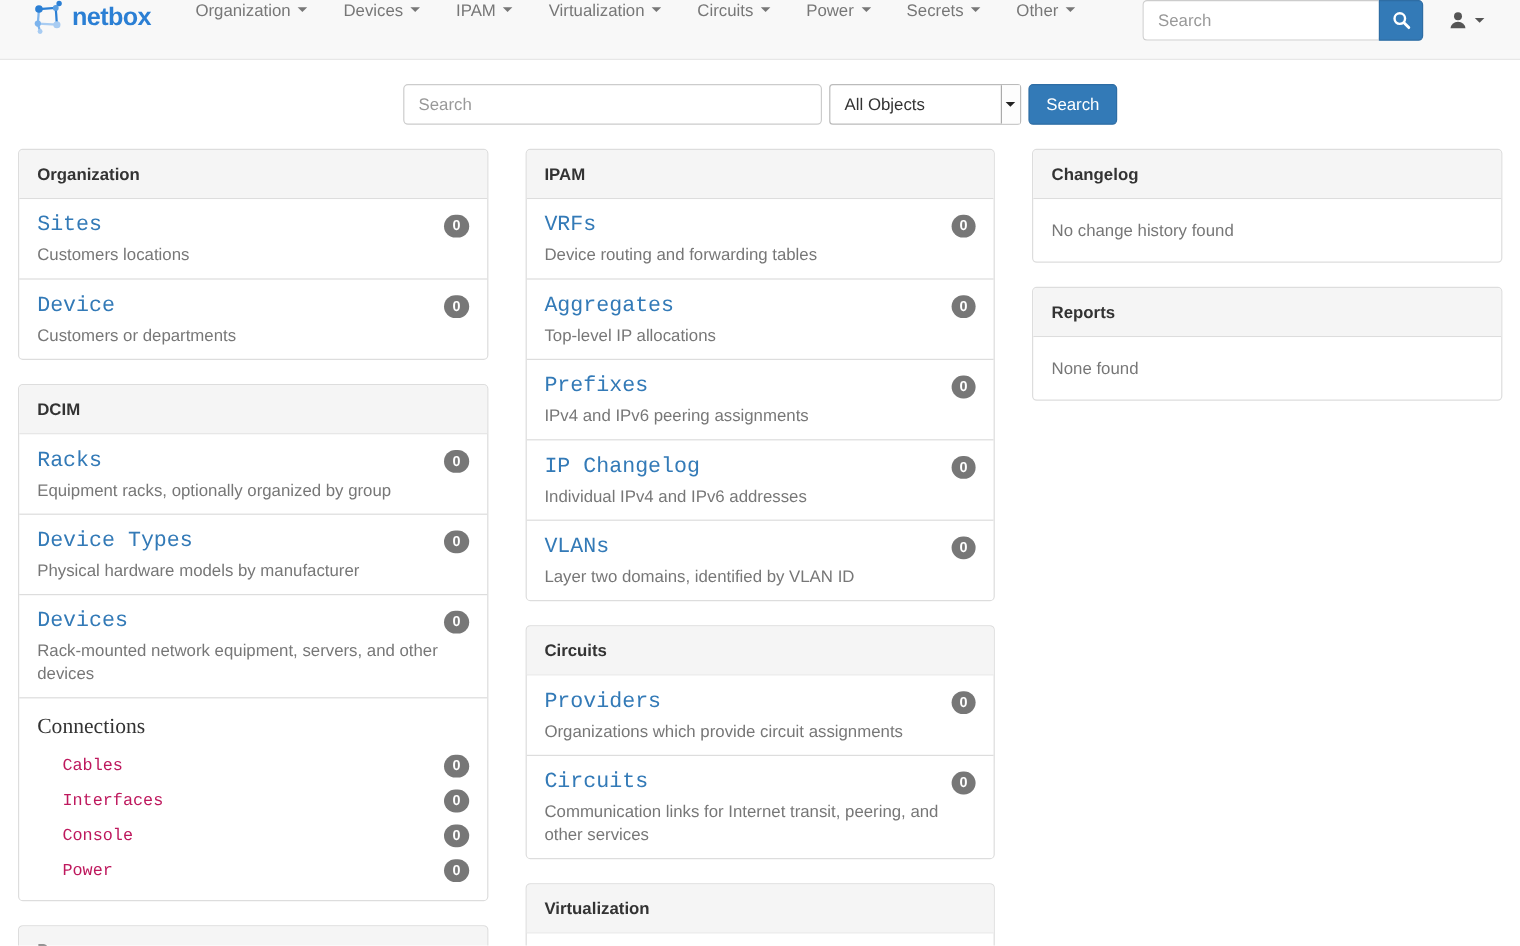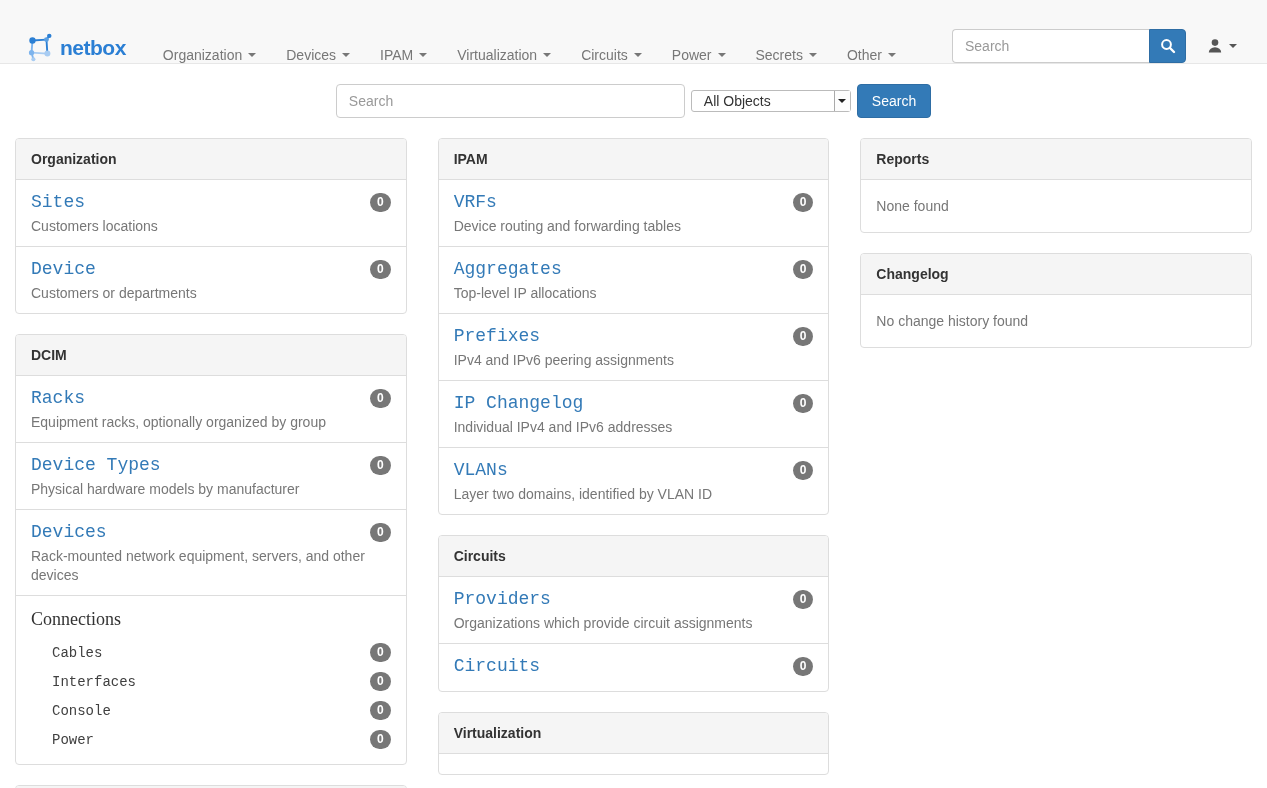--- a/index.html
+++ b/index.html
@@ -6,22 +6,22 @@
   html, body { margin: 0; padding: 0; }
   body {
     width: 1267px; height: 788px; overflow: hidden;
     background: #fff; color: #333;
     font-family: "Liberation Sans", sans-serif; font-size: 14px;
   }
   a { text-decoration: none; cursor: pointer; font-family: Liberation Mono, monospace; }
 
   
   .navbar {
-    height: 64px; background: #f8f8f8; border-bottom: 1px solid #e7e7e7;
-    display: flex; align-items: flex-end; padding: 0 25px;
+    height: 50px; background: #f8f8f8; border-bottom: 1px solid #e7e7e7;
+    display: flex; align-items: flex-start; padding: 0 25px;
   }
   .brand { display: flex; align-items: center; gap: 7px; margin-right: 22px; cursor: pointer; }
   .brand-text { color: #2b7fd4; font-weight: bold; font-size: 21px; letter-spacing: -0.5px; }
   .nav-items { display: flex; align-items: stretch; }
   .nav-item {
     display: flex; align-items: center; gap: 6px; padding: 0 15px;
     color: #777; font-size: 14px; cursor: pointer;
   }
   .caret {
     display: inline-block; width: 0; height: 0;
@@ -43,21 +43,21 @@
   .user-menu .caret { border-top-color: #555; }
 
   
   .search-row { display: flex; justify-content: center; align-items: center; margin: 20px 0; }
   .big-search {
     width: 349px; height: 34px; padding: 6px 12px; border: 1px solid #ccc; border-radius: 4px;
     font-size: 14px; color: #555; outline: none; font-family: "Liberation Sans", sans-serif;
   }
   .big-search::placeholder { color: #999; }
   .scope-select {
-    width: 160px; height: 22px; margin-left: 6px; border: 1px solid #bbb; border-radius: 3px;
+    width: 160px; height: 34px; margin-left: 6px; border: 1px solid #bbb; border-radius: 3px;
     background: #fff; display: flex; align-items: center; position: relative; cursor: pointer;
   }
   .scope-select .scope-label { padding-left: 12px; color: #333; }
   .scope-arrow {
     position: absolute; right: 0; top: 0; bottom: 0; width: 16px;
     border-left: 1px solid #aaa; display: flex; align-items: center; justify-content: center;
     background: #fdfdfd;
   }
   .scope-arrow .tri {
     width: 0; height: 0; border-top: 4px solid #222;
@@ -81,21 +81,21 @@
   .panel-item { padding: 10px 15px; border-top: 1px solid #ddd; overflow: hidden; }
   .panel-item.first { border-top: none; }
   .item-link { font-size: 18px; color: #337ab7; display: inline-block; margin: 1px 0 4px; line-height: 22px; }
   .item-desc { color: #777; font-size: 14px; line-height: 19px; }
   .badge {
     float: right; background: #777; color: #fff; font-size: 12px; font-weight: bold;
     padding: 3px 7px; border-radius: 10px; line-height: 13px; margin-top: 3px; min-width: 10px; text-align: center;
   }
   .connections-heading { font-size: 18px; color: #333; margin: 2px 0 8px; line-height: 22px; font-family: Liberation Serif, serif; }
   .conn-row { display: flex; justify-content: space-between; align-items: center; padding: 5px 0 5px 21px; }
-  .conn-row a { color: #404040; font-size: 14px; text-align: right; }
+  .conn-row a { color: #be185d; font-size: 14px; text-align: right; }
   .conn-row .badge { float: none; margin-top: 0; }
   .panel-body { padding: 16px 15px; color: #777; font-size: 14px; line-height: 20px; }
 </style>
 </head>
 <body>
 
 <div class="navbar">
   <div class="brand">
     <span style="display:flex;">
       <svg width="28" height="30" viewBox="0 0 30 32">
@@ -282,38 +282,39 @@
     <div class="panel">
       <div class="panel-heading">Circuits</div>
       <div class="panel-item first">
         <span class="badge">0</span>
         <a class="item-link">Providers</a>
         <div class="item-desc">Organizations which provide circuit assignments</div>
       </div>
       <div class="panel-item">
         <span class="badge">0</span>
         <a class="item-link">Circuits</a>
+        <div class="item-desc">Communication links for Internet transit, peering, and other services</div>
       </div>
     </div>
 
     <div class="panel">
       <div class="panel-heading">Virtualization</div>
       <div class="panel-item first">
         
         
       </div>
     </div>
   </div>
 
   <div class="col">
 
     <div class="panel">
+      <div class="panel-heading">Changelog</div>
+      <div class="panel-body">No change history found</div>
+    </div>
+
+    <div class="panel">
       <div class="panel-heading">Reports</div>
       <div class="panel-body">None found</div>
     </div>
-
-    <div class="panel">
-      <div class="panel-heading">Changelog</div>
-      <div class="panel-body">No change history found</div>
-    </div>
   </div>
 
 </div>
 
 </body></html>

